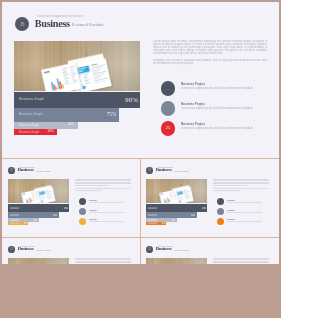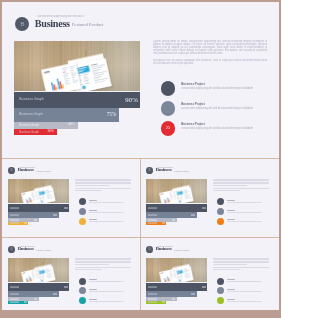--- a/index.html
+++ b/index.html
@@ -1,18 +1,18 @@
 <!DOCTYPE html>
 <html><head>
 <meta charset="utf-8">
 <style>
   html,body{margin:0;padding:0;}
   body{width:281px;height:318px;background:#fff;font-family:"Liberation Sans",sans-serif;overflow:hidden;}
   .frame{position:absolute;left:0;top:0;width:281px;height:318px;background:#bb9e91;}
-  .page{position:absolute;left:2px;top:2px;width:277px;height:308px;background:#f3f2f9;overflow:hidden;}
+  .page{position:absolute;left:2px;top:2px;width:277px;height:262px;background:#f3f2f9;overflow:hidden;}
   .sep{position:absolute;background:#d7b6a2;}
 
   .logo{position:absolute;border-radius:50%;background:#525a68;}
   .logo .mk{position:absolute;left:0;right:0;top:50%;transform:translateY(-50%);
             text-align:center;font-family:"Liberation Serif",serif;color:#d7d8e1;line-height:1;}
   .brand{position:absolute;font-family:"Liberation Serif",serif;color:#3e4452;font-weight:700;
          white-space:nowrap;letter-spacing:-.3px;line-height:1;}
   .brand-sub{position:absolute;font-family:"Liberation Serif",serif;color:#918fa3;white-space:nowrap;line-height:1;}
 
   .photo{position:absolute;overflow:hidden;}

